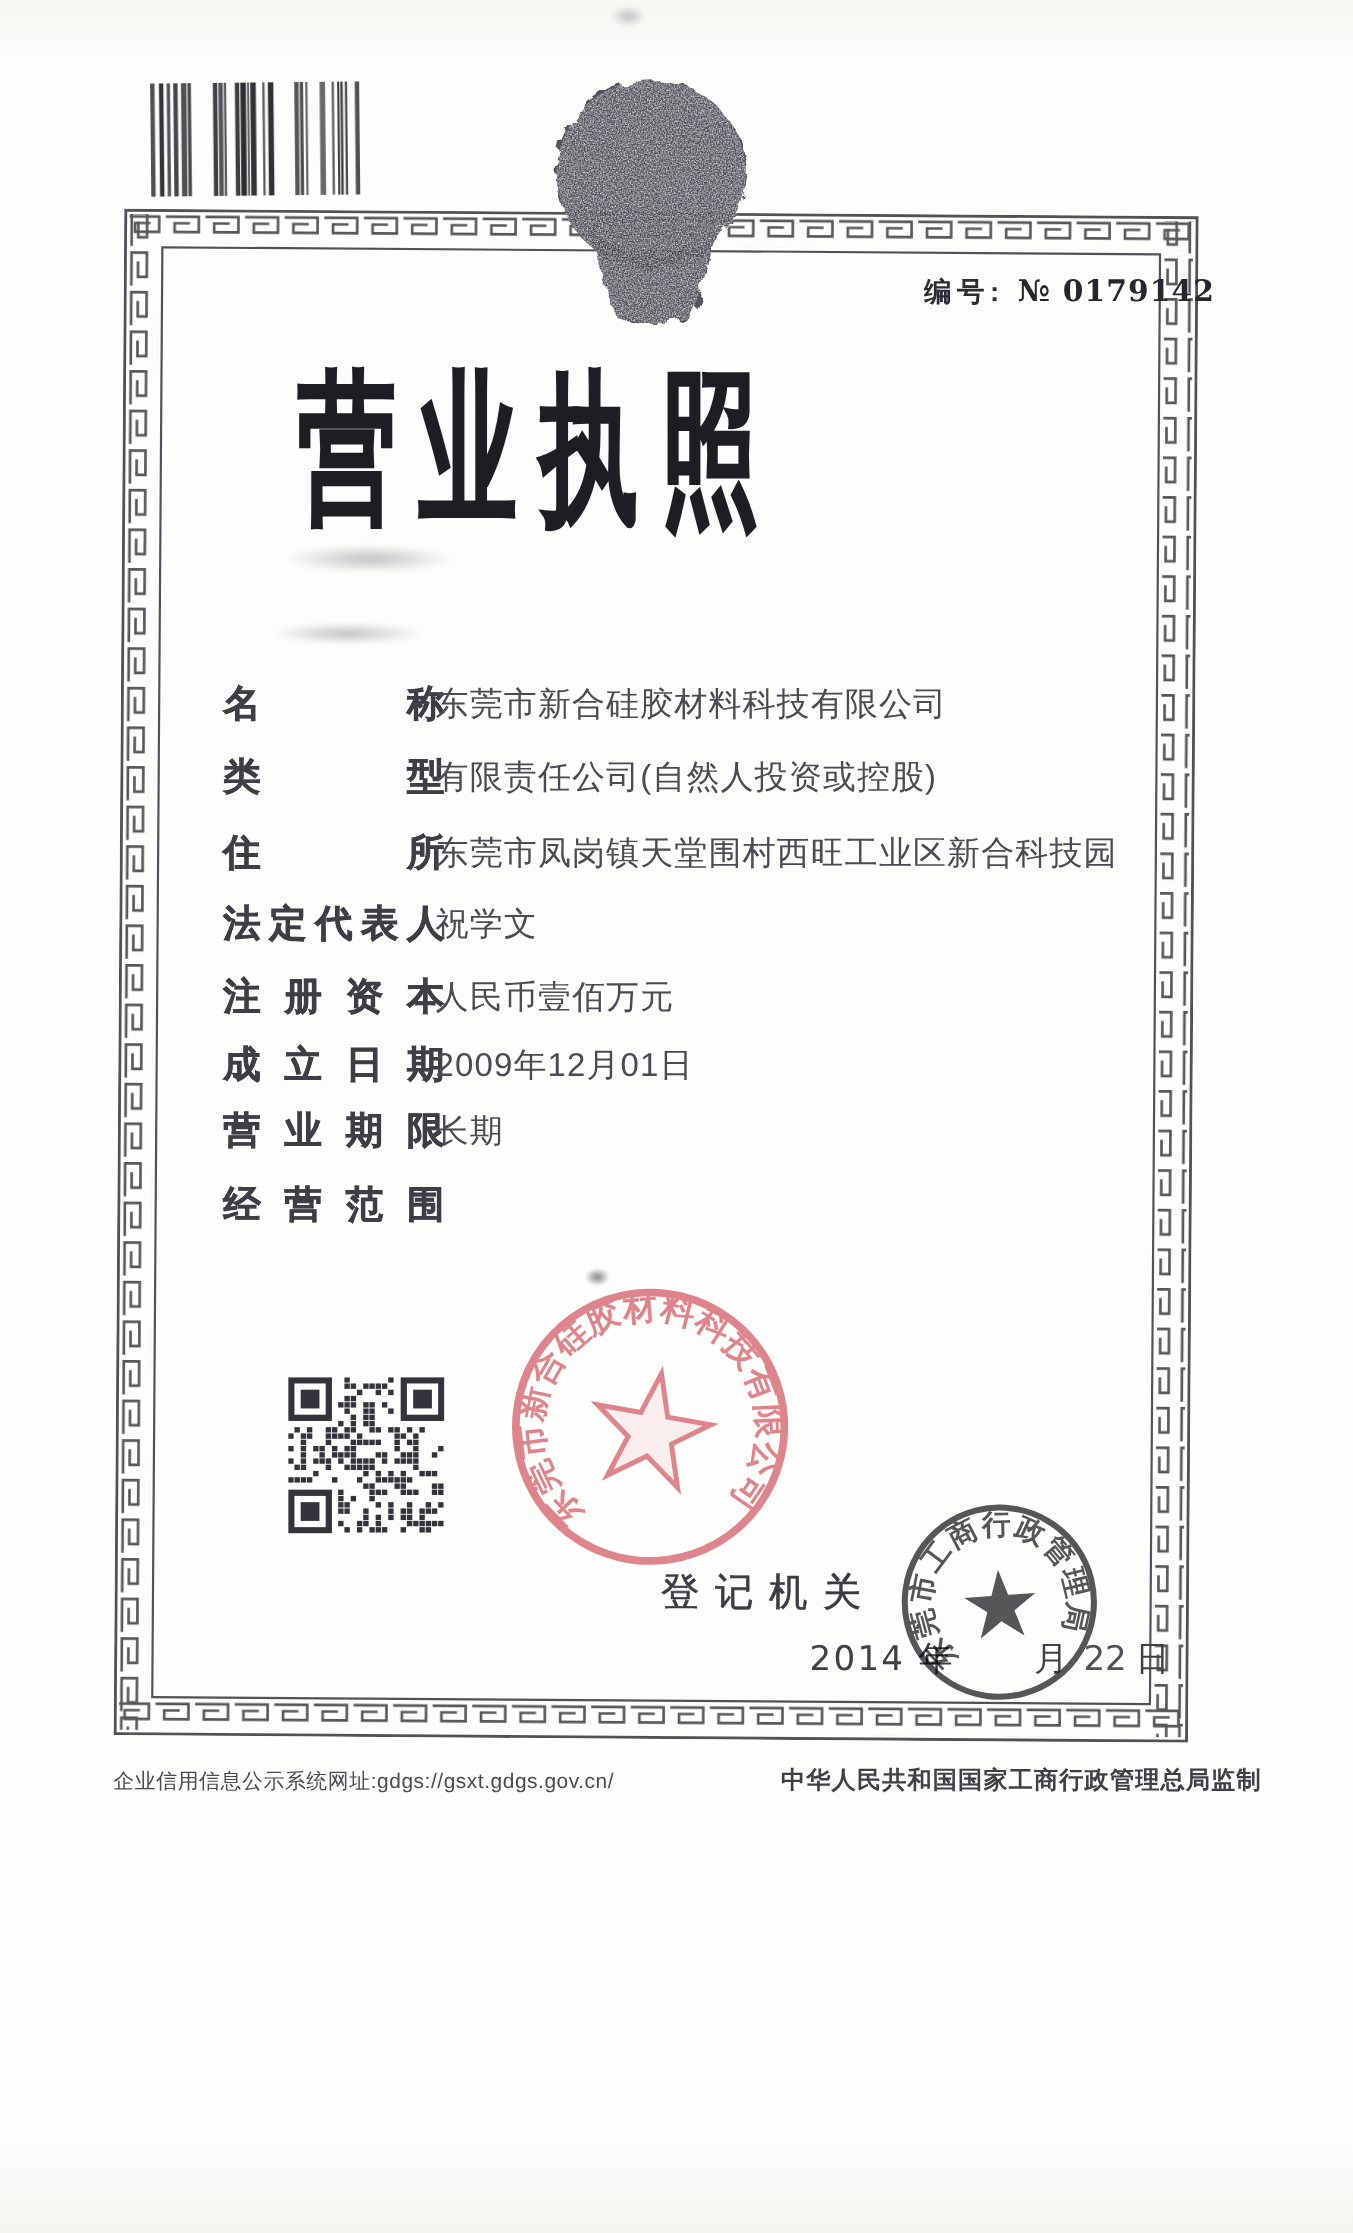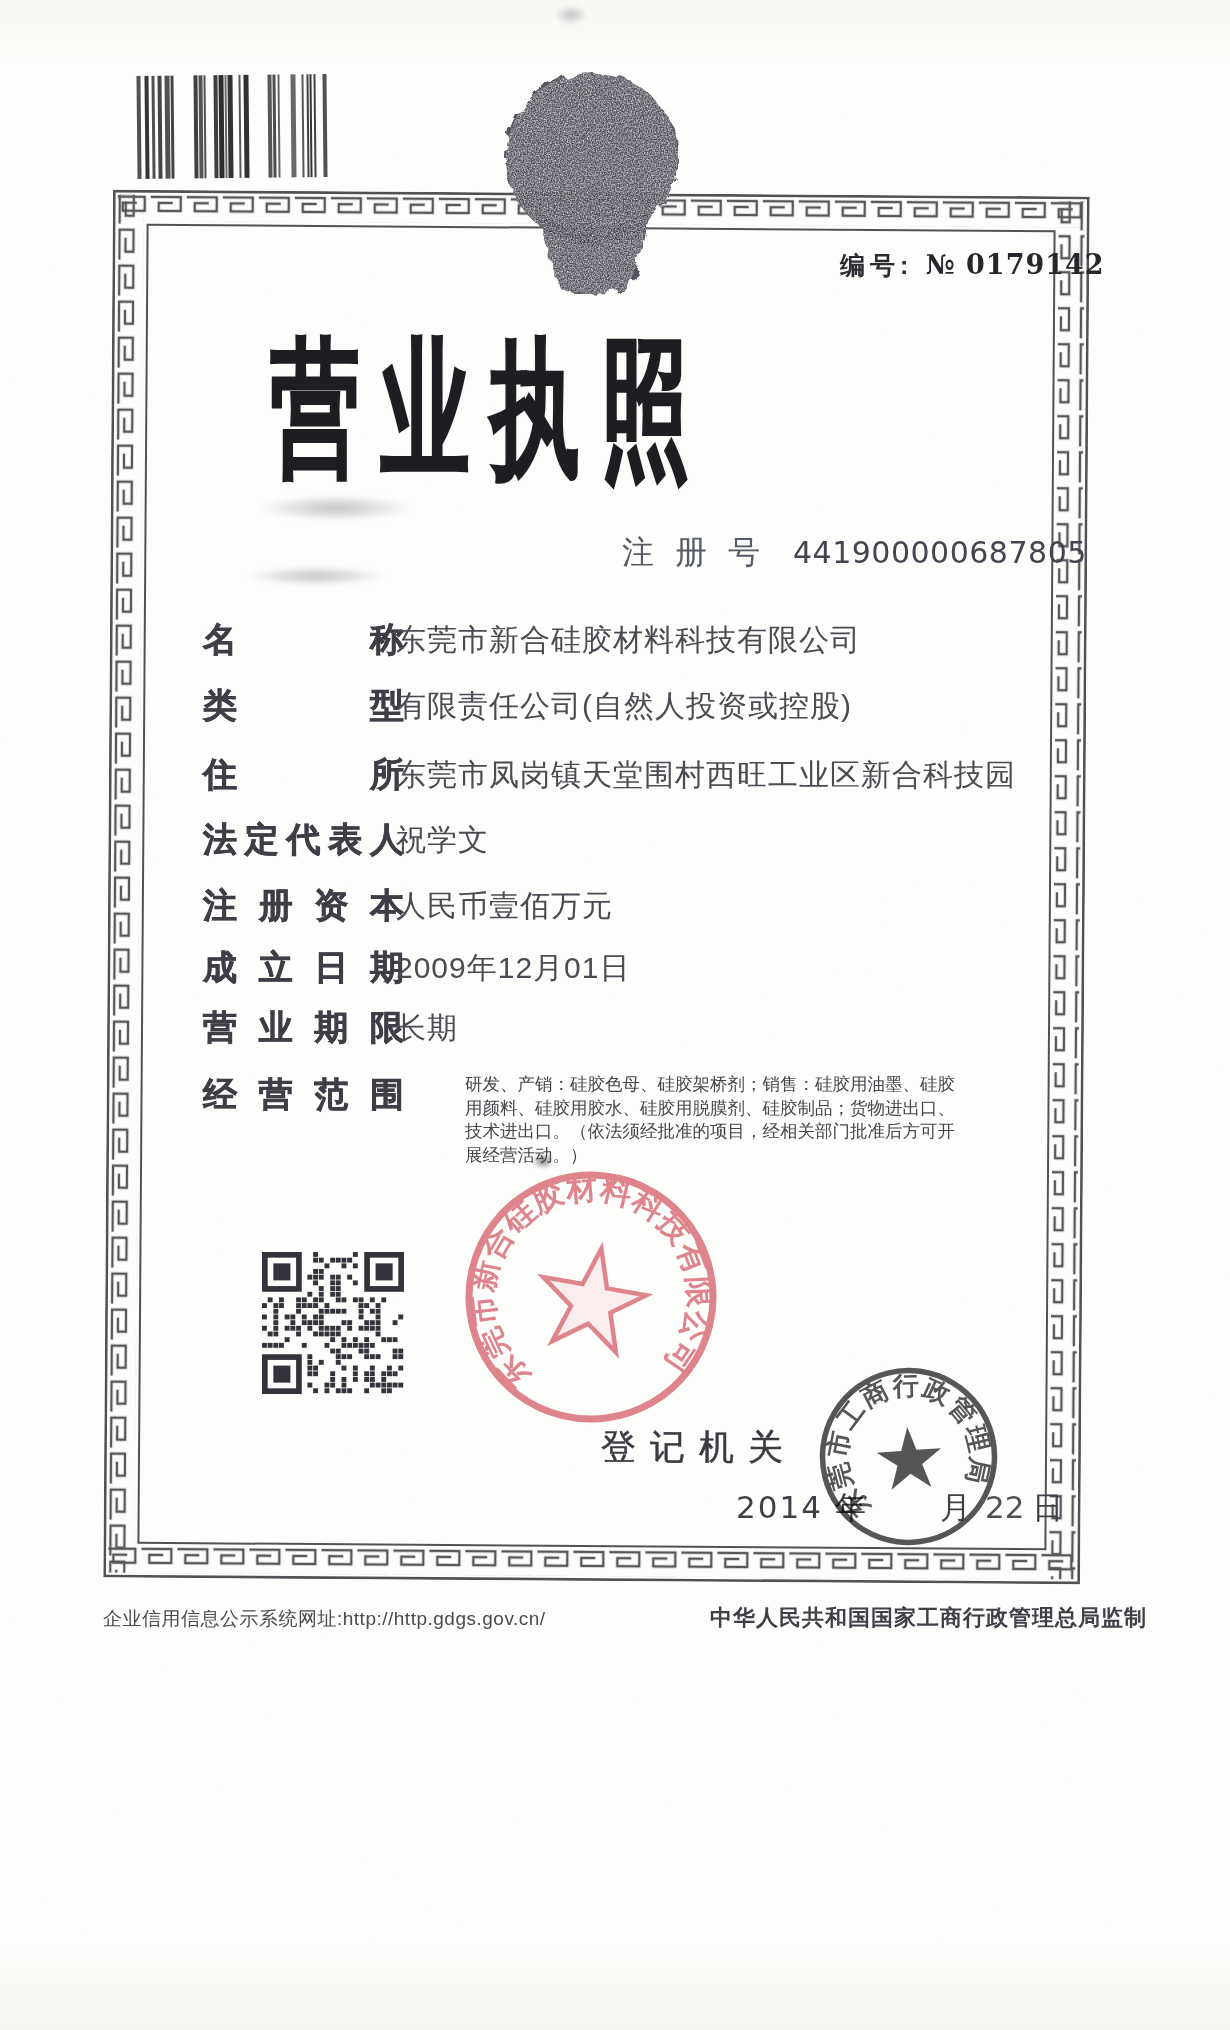--- a/index.html
+++ b/index.html
@@ -132,24 +132,20 @@
     <span class="num">№ 0179142</span>
   </div>
 
   <div class="abs title">
     <span>营</span>
     <span>业</span>
     <span>执</span>
     <span>照</span>
   </div>
 
-  <div class="abs regline">
-    <span class="lab">注册号</span>
-    <span class="num">441900000687805</span>
-  </div>
 
   <div class="row" style="top:617px">
     <div class="flabel char-justify">
         <span>名</span>
         <span>称</span>
       </div>
     <div class="fvalue">东莞市新合硅胶材料科技有限公司</div>
   </div>
   <div class="row" style="top:683px">
     <div class="flabel char-justify">
@@ -202,21 +198,20 @@
       </div>
     <div class="fvalue">长期</div>
   </div>
   <div class="row" style="top:1072px">
     <div class="flabel char-justify">
         <span>经</span>
         <span>营</span>
         <span>范</span>
         <span>围</span>
       </div>
-    <div class="fvalue scope">研发、产销：硅胶色母、硅胶架桥剂；销售：硅胶用油墨、硅胶用颜料、硅胶用胶水、硅胶用脱膜剂、硅胶制品；货物进出口、技术进出口。（依法须经批准的项目，经相关部门批准后方可开展经营活动。）</div>
   </div>
 
   <svg id="qr" class="abs qr" width="142" height="142" viewBox="0 0 142 142">
       <g fill="#33333b">
         <rect x="51.1" y="0.0" width="4.9" height="4.9"></rect>
         <rect x="90.9" y="0.0" width="4.9" height="4.9"></rect>
         <rect x="51.1" y="5.7" width="4.9" height="4.9"></rect>
         <rect x="56.8" y="5.7" width="4.9" height="4.9"></rect>
         <rect x="68.2" y="5.7" width="4.9" height="4.9"></rect>
         <rect x="73.8" y="5.7" width="4.9" height="4.9"></rect>
@@ -442,21 +437,21 @@
     </defs>
     <g transform="rotate(-14 92.5 92.5)" opacity="0.88">
       <circle cx="92.5" cy="92.5" r="86" fill="none" stroke="#2b2b2e" stroke-width="5.5"></circle>
       <path d="M0,-1 L0.225,-0.309 L0.951,-0.309 L0.363,0.118 L0.588,0.809 L0,0.382 L-0.588,0.809 L-0.363,0.118 L-0.951,-0.309 L-0.225,-0.309 Z" transform="translate(92.5 97) scale(34) rotate(10)" fill="#2b2b2e"></path>
       <text font-size="26" fill="#2b2b2e" letter-spacing="2" font-weight="600" style="font-family:'Liberation Sans',sans-serif">
         <textPath href="#bsPath">东莞市工商行政管理局</textPath>
       </text>
     </g>
   </svg>
 
-  <div class="abs footL">企业信用信息公示系统网址:http://http.gdgs.gov.cn/</div>
+  <div class="abs footL">企业信用信息公示系统网址:gdgs://gsxt.gdgs.gov.cn/</div>
   <div class="abs footR">中华人民共和国国家工商行政管理总局监制</div>
 
   <div class="smudge" style="left:548px;top:2px;width:46px;height:26px;"></div>
   <div class="smudge" style="left:228px;top:490px;width:215px;height:36px;"></div>
   <div class="smudge" style="left:220px;top:562px;width:192px;height:28px;"></div>
   <div class="smudge dark" style="left:528px;top:1150px;width:30px;height:22px;"></div>
 
   <svg class="abs noise" width="1230" height="2030">
     <filter id="pn">
       <feTurbulence type="fractalNoise" baseFrequency="0.9" numOctaves="2" seed="3"></feTurbulence>

